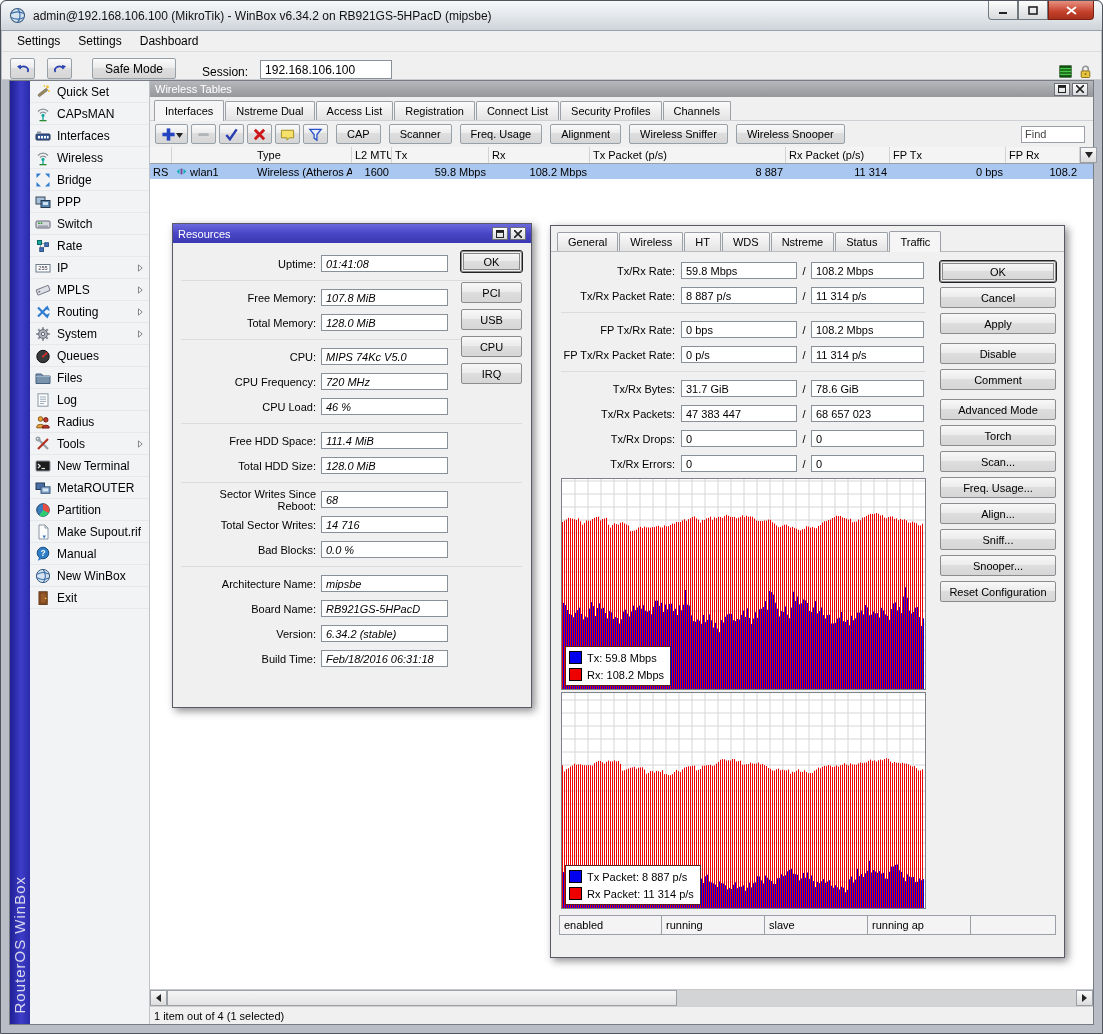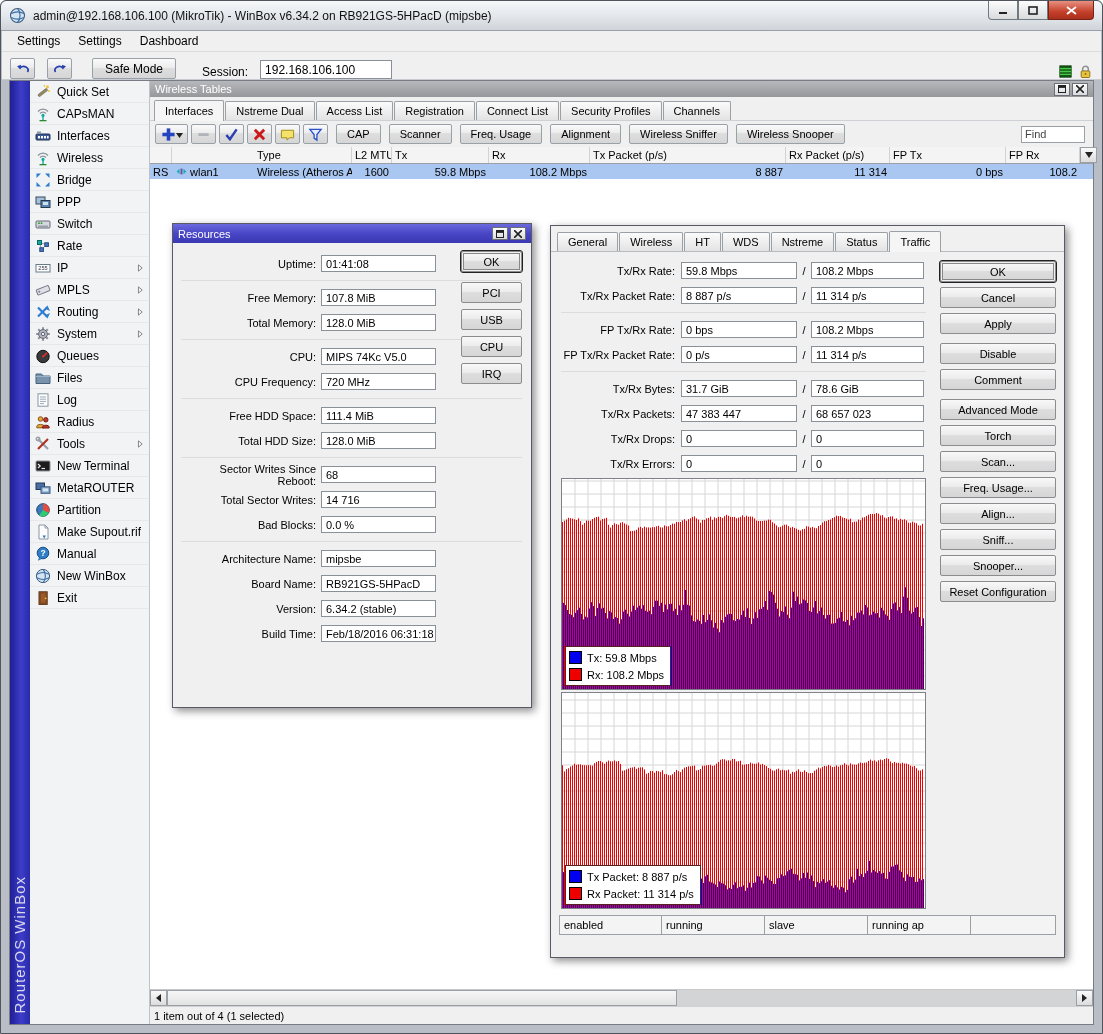--- a/index.html
+++ b/index.html
@@ -79,21 +79,21 @@
   .dlg-title .tbuttons { margin-left:auto; display:flex; gap:2px; }
   .btn { border:1px solid #8a8c90; border-radius:2px; background:linear-gradient(#f8f8f8,#ececec 45%,#dedede 46%,#d6d6d6); font:11px "Liberation Sans",sans-serif; display:flex; align-items:center; justify-content:center; }
   .btn.default { outline:1px solid #222; box-shadow:inset 0 0 0 1px #f0f0f0, inset 0 0 0 2px #888; }
   .field { border:1px solid #8a9098; background:#fff; height:17px; font-size:11px; display:flex; align-items:center; padding:0 4px; white-space:nowrap; overflow:hidden; }
 
   
   #res-dlg { left:22px; top:44px; width:360px; height:485px; }
   .res-body { padding:8px 9px 0 8px; }
   .res-row { height:25px; display:flex; align-items:center; }
   .res-label { width:140px; text-align:right; padding-right:5px; flex:none; }
-  .res-field { width:115px; flex:none; }
+  .res-field { width:127px; flex:none;font-style:italic; }
   .res-sep { border-top:1px solid #dcdcdc; margin:4px 0; }
   #res-buttons { position:absolute; top:27px; right:9px; width:61px; }
   #res-buttons .btn { width:61px; height:21px; margin-bottom:6px; }
   #res-buttons .btn.gap { margin-top:10px; }
 
   
   #if-dlg { left:400px; top:46px; width:515px; height:733px; }
   .if-tabs { height:26px; display:flex; align-items:flex-end; padding:4px 6px 0 6px; border-bottom:1px solid #b8bcc0; }
   .if-content { padding:6px 0 0 10px; position:relative; }
   .if-row { height:25px; display:flex; align-items:center; width:375px; }
@@ -569,20 +569,24 @@
                   <span class="field res-field">128.0 MiB</span>
                 </div>
                 <div class="res-sep"></div>
                 <div class="res-row">
                   <span class="res-label">CPU:</span>
                   <span class="field res-field">MIPS 74Kc V5.0</span>
                 </div>
                 <div class="res-row">
                   <span class="res-label">CPU Frequency:</span>
                   <span class="field res-field">720 MHz</span>
+                </div>
+                <div class="res-row">
+                  <span class="res-label">CPU Load:</span>
+                  <span class="field res-field">46 %</span>
                 </div>
                 <div class="res-sep"></div>
                 <div class="res-row">
                   <span class="res-label">Free HDD Space:</span>
                   <span class="field res-field">111.4 MiB</span>
                 </div>
                 <div class="res-row">
                   <span class="res-label">Total HDD Size:</span>
                   <span class="field res-field">128.0 MiB</span>
                 </div>

